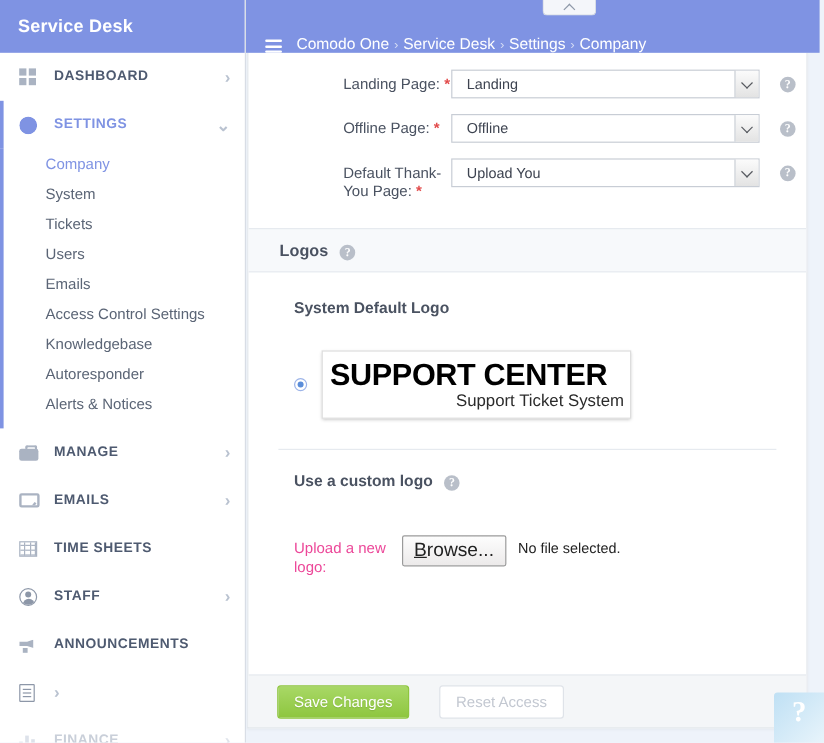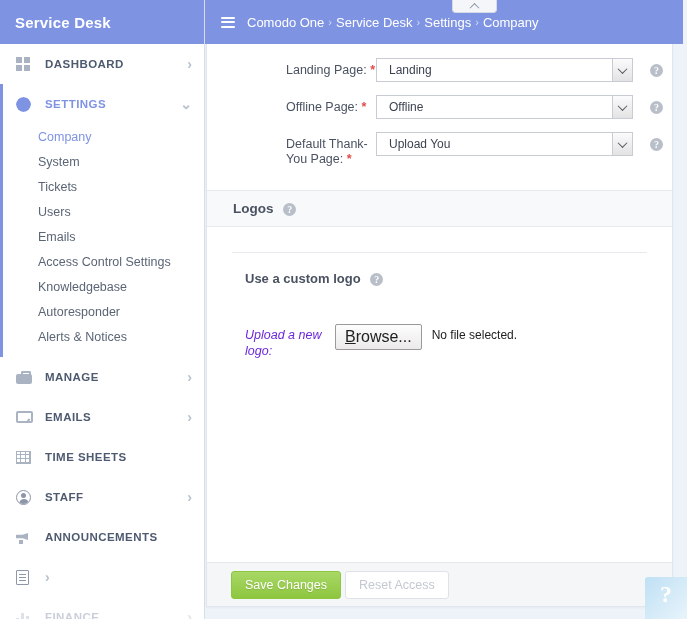--- a/index.html
+++ b/index.html
@@ -76,21 +76,21 @@
   .ico-mega::before{content:"";position:absolute;left:0;top:2.5px;width:12px;height:7px;background:#aab3c2;clip-path:polygon(0 25%,55% 25%,100% 0,100% 100%,55% 75%,0 75%);}
   .ico-mega::after{content:"";position:absolute;left:3px;top:9px;width:4px;height:4px;background:#aab3c2;}
   .ico-doc { width:13px;height:15px;border:1.5px solid #8d97a8;border-radius:1px;position:relative;background:#fff;}
   .ico-doc i{position:absolute;left:2px;right:2px;height:1.2px;background:#8d97a8;}
   .ico-bars { width:15px;height:13px;display:flex;align-items:flex-end;gap:2px;}
   .ico-bars i{width:3px;background:#dde2ea;display:block;}
 
   
   #topbar {
     position:absolute; left:205px; top:0; right:4px; height:44px;
-    background:#7f93e3; color:#fff; display:flex; align-items:center;
+    background:#7f93e3; color:#fff; display:flex; align-items:flex-end;
     padding-left:16px; font-size:13px; z-index:4;
   }
   #hamburger { width:14px; height:11px; margin-right:12px; display:flex; flex-direction:column; justify-content:space-between; cursor:pointer; }
   #hamburger i { height:2px; background:#fff; display:block; border-radius:1px; }
   .crumb { color:#fff; white-space:nowrap; cursor:pointer; }
   .crumb.last { cursor:default; }
   .crumb-sep { margin:0 4px; color:#d5dcf5; font-size:11px; }
   #collapse-tab {
     position:absolute; left:452px; top:0; width:45px; height:13px;
     background:#f4f6fa; border:1px solid #d7dce4; border-top:none;
@@ -148,33 +148,33 @@
     width:258px; height:57px; background:#fff; border:1px solid #ddd;
     box-shadow:0 1px 3px rgba(0,0,0,.28);
     display:flex; flex-direction:column; justify-content:center; padding:2px 5px 3px 6px;
   }
   #logo-title { font-size:25.5px; font-weight:bold; color:#000; letter-spacing:-.3px; line-height:27px; white-space:nowrap; }
   #logo-sub { font-size:14px; color:#2b2b2b; text-align:right; line-height:15px; margin-top:-1px; }
 
   .divider { border-top:1px solid #e6eaef; margin:25px 25px 0 25px; }
   #custom-body { padding:18px 0 0 38px; }
   #upload-row { display:flex; align-items:flex-start; margin-top:38px; }
-  #upload-label { width:90px; font-size:12.5px; color:#6d28d9; line-height:16px; padding-top:3px;font-style:italic; }
+  #upload-label { width:90px; font-size:12.5px; color:#ec4899; line-height:16px; padding-top:3px; }
   #browse-btn {
     background:linear-gradient(#fdfdfd,#eceaea); border:1px solid #9a9a9a;
     border-radius:2px; font-size:16px; color:#222; padding:3px 9px; cursor:pointer;
     font-family:"Liberation Sans", sans-serif;
   }
   #browse-btn u { text-decoration:underline; }
   #nofile { font-size:12px; color:#222; margin-left:10px; padding-top:4px; }
 
   #footer {
     position:absolute; left:0; right:0; bottom:0; height:44px;
     background:#f4f6f8; border-top:1px solid #e6eaef;
-    display:flex; align-items:center; padding-left:24px; gap:4px;
+    display:flex; align-items:center; padding-left:24px; gap:25px;
   }
   #save-btn {
     background:linear-gradient(#a8d866,#8ec63f); border:1px solid #8ec63f;
     color:#fff; font-size:12.5px; padding:6px 13px; border-radius:3px; cursor:pointer;
     text-shadow:0 1px 1px rgba(0,0,0,.12);
   }
   #reset-btn {
     background:#fff; border:1px solid #dfe3e9; color:#c3c8d1;
     font-size:12.5px; padding:6px 13px; border-radius:3px; cursor:default;
   }
@@ -367,20 +367,30 @@
         <div class="help">?</div>
       </div>
 
     </div>
 
     <div class="section-head">
       <span>Logos</span>
       <span class="help inline">?</span>
     </div>
 
+    <div id="logo-body">
+      <div class="sub-head">System Default Logo</div>
+      <div id="logo-row">
+        <div class="radio"></div>
+        <div id="logo-img">
+          <div id="logo-title">SUPPORT CENTER</div>
+          <div id="logo-sub">Support Ticket System</div>
+        </div>
+      </div>
+    </div>
 
     <div class="divider"></div>
 
     <div id="custom-body">
       <div class="sub-head">
         <span>Use a custom logo</span>
         <span class="help inline">?</span>
       </div>
       <div id="upload-row">
         <div id="upload-label">Upload a new logo:</div>

